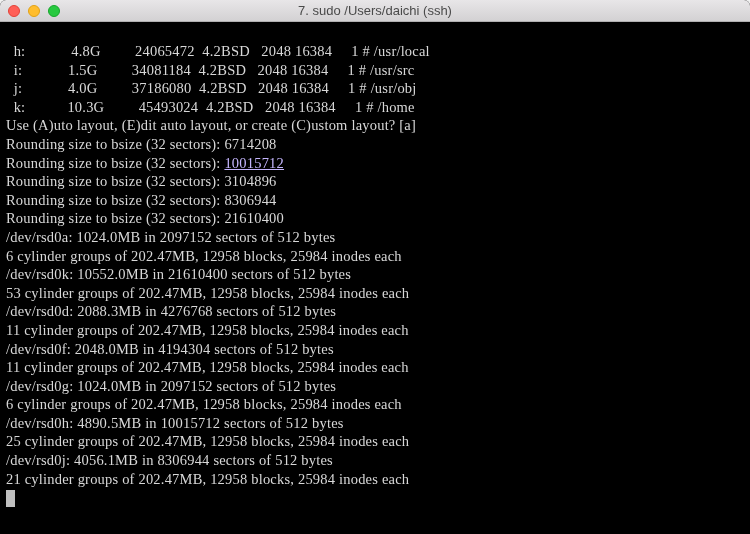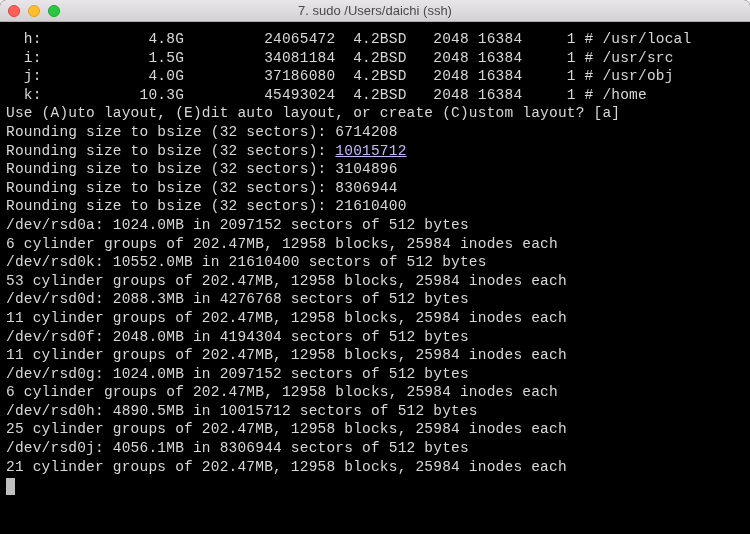--- a/index.html
+++ b/index.html
@@ -43,24 +43,24 @@
     .title {
       position: absolute;
       left: 50%;
       transform: translateX(-50%);
       font-size: 13px;
       color: #4a4a4a;
     }
     .terminal {
       background: #000;
       color: #d8d8d8;
-      font-family: Liberation Mono, monospace;
+      font-family: Liberation Serif, serif;
       font-size: 14.5px;
       line-height: 18.6px;
-      padding: 8px 6px;
+      padding: 20px 6px;
       height: calc(534px - 22px);
       white-space: pre;
       overflow: hidden;
       letter-spacing: 0.2px;
     }
     .terminal .hl {
       color: #c4b5fd;
       text-decoration: underline;
     }
     .cursor {

